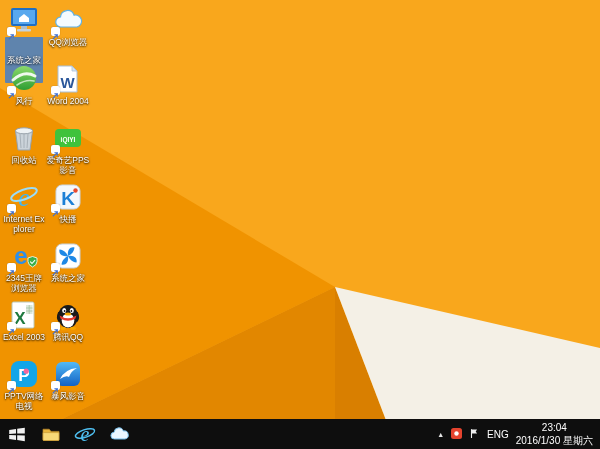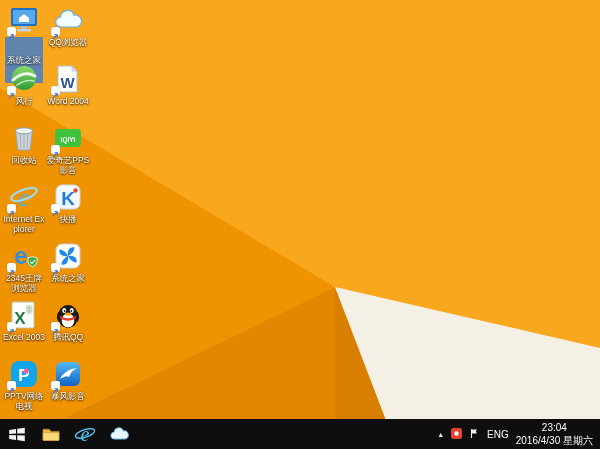--- a/index.html
+++ b/index.html
@@ -334,18 +334,18 @@
         <svg width="11" height="11" viewBox="0 0 11 11">
           <path d="M2.5 1.2 V10" stroke="#EEEEEE" stroke-width="1.1"></path>
           <path d="M2.5 1.6 h5.6 l-1.4 2 1.4 2 H2.5 Z" fill="#EEEEEE"></path>
         </svg>
       </span>
 
       <span class="lang">ENG</span>
 
       <div class="clock">
         <div>23:04</div>
-        <div>2016/4/30 星期六</div>
+        <div>2016/1/30 星期六</div>
       </div>
     </div>
   </div>
 
 </div>
 
 </body></html>

